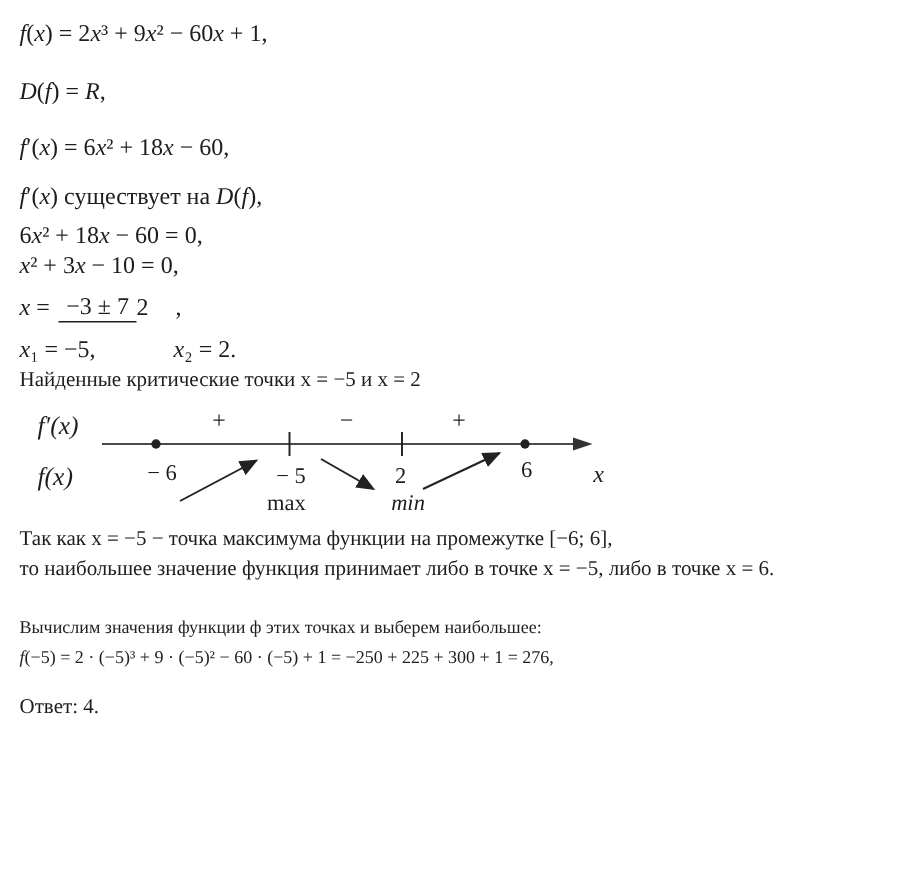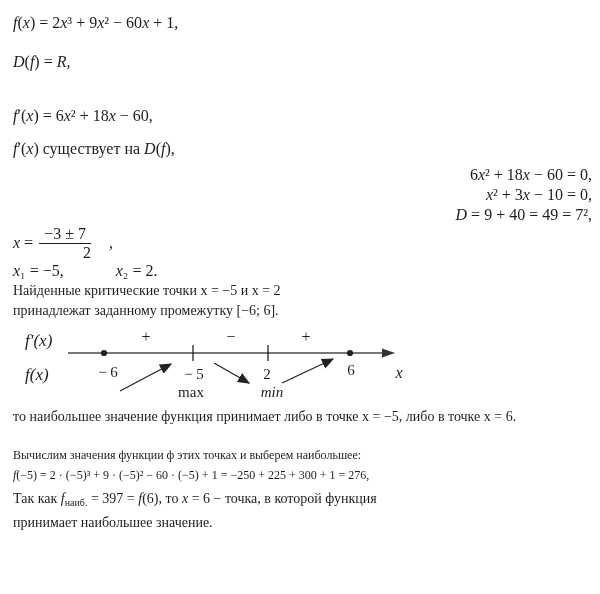--- a/index.html
+++ b/index.html
@@ -13,43 +13,41 @@
     font-family: Liberation Serif, serif;
     padding: 12px 8px 0 13px;
     overflow: hidden;
   }
   .eq {
     font-size: 16px;
     line-height: 22px;
     white-space: nowrap;
   }
   .eq-domain   { margin-top: 17px; }
-  .eq-fprime   { margin-top: 32px; }
+  .eq-fprime   { margin-top: 15px; }
   .eq-exists   { margin-top: 11px; }
   .zero-block {
     margin-top: 5px;
     display: flex;
     align-items: flex-start;
   }
   .zero-label { flex: 0 0 95px; font-size: 16px; line-height: 20px; white-space: nowrap; }
   .zero-steps { flex: 1; }
-  .step { font-size: 16px; line-height: 20px; white-space: nowrap; text-align: right; }
+  .step { font-size: 16px; line-height: 20px; white-space: nowrap; }
   .frac-row {
     display: flex;
     align-items: center;
     font-size: 16px;
     height: 36px;
     white-space: nowrap;
   }
   .frac {
     display: inline-flex;
-    flex-direction: column;
     text-align: center;
     margin: 0 18px 0 6px;
-    align-items: flex-end;
   }
   .frac .num { border-bottom: 1.4px solid #1d1d1d; padding: 0 5px 1px 5px; line-height: 16px; }
   .frac .den { padding-top: 1px; line-height: 16px; }
   .roots { font-size: 16px; line-height: 20px; white-space: nowrap; }
   .roots .root2 { margin-left: 48px; text-align: center; }
   .para { font-size: 14px; line-height: 20px; }
   .para .line { white-space: nowrap; }
   .para-max     { margin-top: 6px; }
   .para-compute { margin-top: 18px; }
   .para-compute .line { font-size: 12px; }
@@ -69,39 +67,37 @@
   <div class="eq eq-domain"><i>D</i>(<i>f</i>) = <i>R</i>,</div>
 
   <div class="eq eq-fprime"><i>f</i>′(<i>x</i>) = 6<i>x</i>² + 18<i>x</i> − 60,</div>
 
   <div class="eq eq-exists"><i>f</i>′(<i>x</i>)  существует на <i>D</i>(<i>f</i>),</div>
 
   <div class="zero-block">
     <div class="zero-steps">
       <div class="step">6<i>x</i>² + 18<i>x</i> − 60 = 0,</div>
       <div class="step"><i>x</i>² + 3<i>x</i> − 10 = 0,</div>
-      <div class="step"><i>D</i> = 9 + 40 = 49 = 7²,</div>
       <div class="frac-row">
         <span><i>x</i> =</span>
         <span class="frac">
           <span class="num">−3 ± 7</span>
           <span class="den">2</span>
         </span>
         <span>,</span>
       </div>
       <div class="roots">
         <span><i>x</i>₁ = −5,</span>
         <span class="root2"><i>x</i>₂ = 2.</span>
       </div>
     </div>
   </div>
 
   <div class="para">
     <div class="line">Найденные критические точки x = −5 и x = 2</div>
-    <div class="line">принадлежат заданному промежутку [−6; 6].</div>
   </div>
 
   <svg class="numberline-svg" width="420" height="78" viewBox="0 0 420 78" xmlns="http://www.w3.org/2000/svg">
     <defs>
       <marker id="ah" markerWidth="11" markerHeight="9" refX="8.5" refY="4" orient="auto">
         <path d="M0,0 L9.5,4 L0,8 z" fill="#222222"></path>
       </marker>
     </defs>
 
     <text x="12" y="23" font-size="17" font-style="italic" fill="#1d1d1d">f′(x)</text>
@@ -127,28 +123,25 @@
 
     <text x="178" y="74" font-size="15" text-anchor="middle" fill="#1d1d1d">max</text>
     <text x="259" y="74" font-size="15" font-style="italic" text-anchor="middle" fill="#1d1d1d">min</text>
 
     <line x1="107" y1="68" x2="158" y2="41" stroke="#222222" stroke-width="1.3" marker-end="url(#ah)"></line>
     <line x1="201" y1="40" x2="236" y2="60" stroke="#222222" stroke-width="1.3" marker-end="url(#ah)"></line>
     <line x1="269" y1="60" x2="320" y2="36" stroke="#222222" stroke-width="1.3" marker-end="url(#ah)"></line>
   </svg>
 
   <div class="para para-max">
+    <div class="line">Так как x = −5 − точка максимума функции на промежутке [−6; 6],</div>
     <div class="line">то наибольшее значение функция принимает либо в точке x = −5, либо в точке x = 6.</div>
   </div>
 
   <div class="para para-compute">
     <div class="line">Вычислим значения функции ф этих точках и выберем наибольшее:</div>
     <div class="line"><i>f</i>(−5) = 2 · (−5)³ + 9 · (−5)² − 60 · (−5) + 1 = −250 + 225 + 300 + 1 = 276,</div>
   </div>
 
-  <div class="para para-concl">
-    <div class="line"><span>Так как </span><i>f</i><sub class="fsub">наиб.</sub><span> = 397 = <i>f</i>(6), то <i>x</i> = 6 − точка, в которой функция</span></div>
-    <div class="line">принимает наибольшее значение.</div>
-  </div>
 
   <div class="para para-answer">Ответ: 4.</div>
 
 </div>
 
 </body></html>

